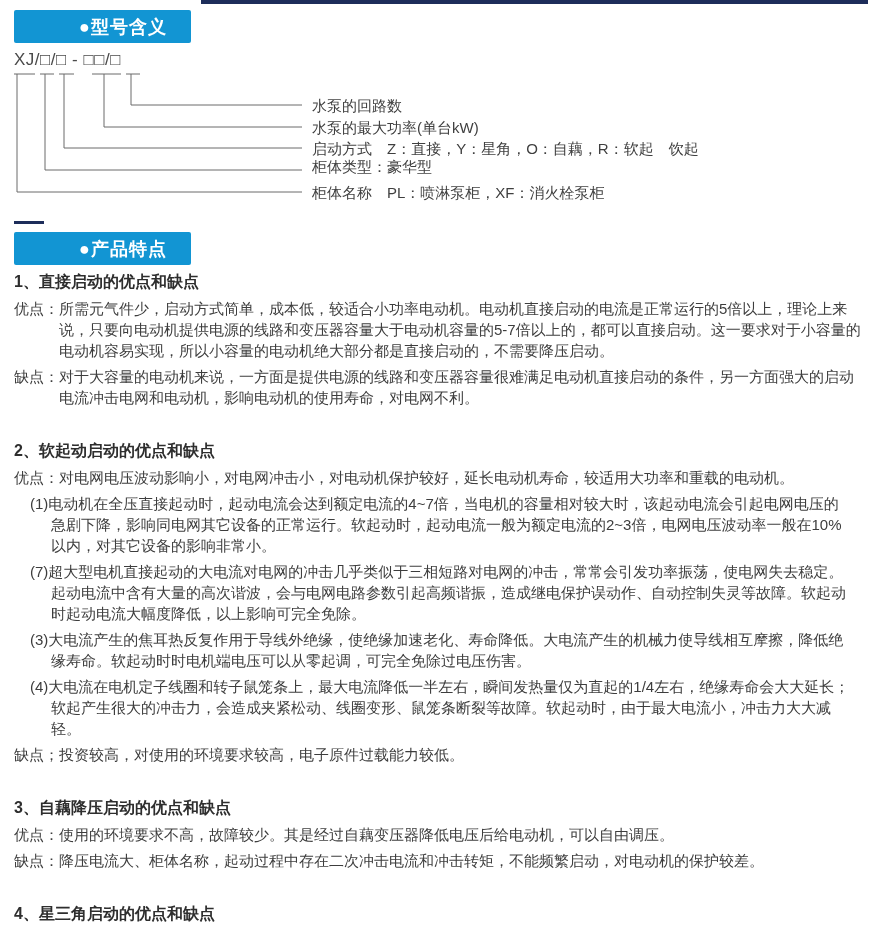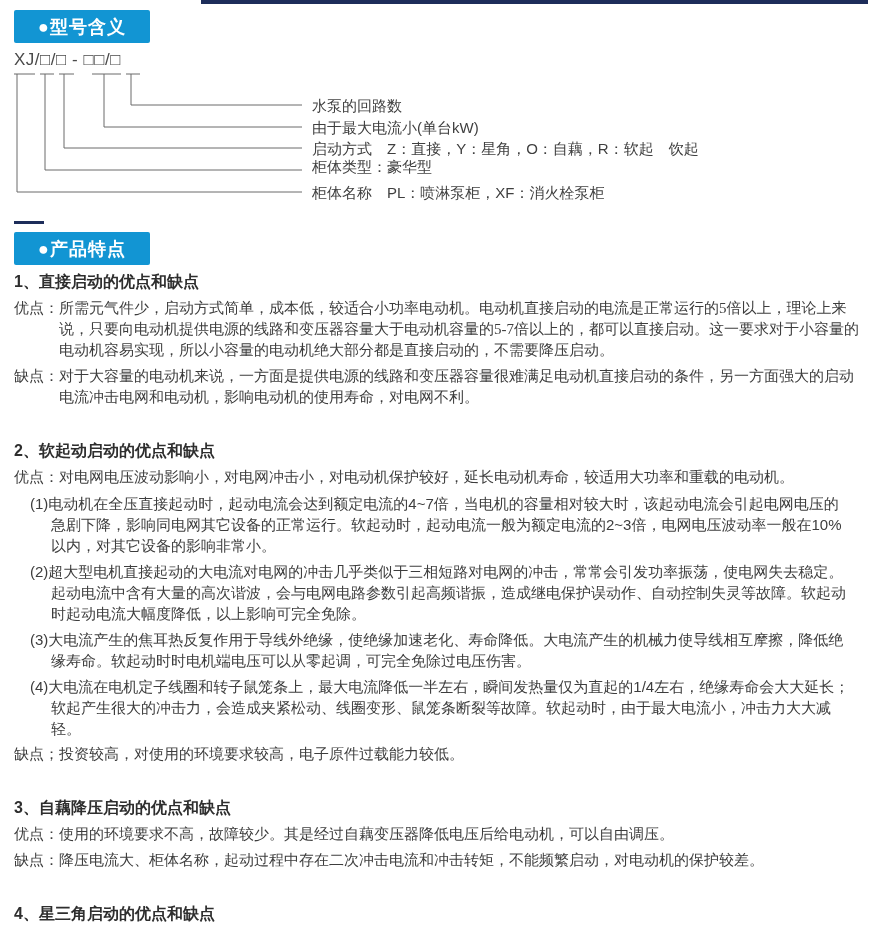--- a/index.html
+++ b/index.html
@@ -6,40 +6,40 @@
   body{width:880px;height:931px;position:relative;overflow:hidden;
        font-family:"Liberation Sans","DejaVu Sans",sans-serif;color:#3d3d3d;}
   .page{position:absolute;inset:0;background:#ffffff;}
 
   
   .top-rule{position:absolute;left:201px;top:0;width:667px;height:4px;background:#1d2d5a;}
   .mini-rule{position:absolute;left:14px;top:221px;width:30px;height:3px;background:#1d2d5a;}
 
   
   .hdr{position:absolute;left:14px;width:136px;height:33px;background:#1295d3;
-       border-radius:2px;display:flex;align-items:center;justify-content:center;}
+       border-radius:2px;display:flex;align-items:center;justify-content:center;padding-left:41px;}
   .hdr span{color:#ffffff;font-weight:bold;font-size:18px;letter-spacing:1px;white-space:nowrap;}
   #hdr1{top:10px;}
   #hdr2{top:232px;}
 
   
   .diagram{position:absolute;left:0;top:50px;width:880px;height:170px;}
   .diagram svg{position:absolute;left:0;top:0;}
   .code{position:absolute;left:14px;top:0;font-size:17px;letter-spacing:0.5px;
         color:#4a4a4a;white-space:nowrap;}
   .dlabel{position:absolute;left:312px;font-size:15px;line-height:20px;
           color:#3f3f3f;white-space:nowrap;}
   .dlabel-0{top:46px;} .dlabel-1{top:68px;} .dlabel-2{top:89px;}
   .dlabel-3{top:107px;} .dlabel-4{top:133px;}
 
   
   .features{position:absolute;left:14px;top:271px;width:852px;font-size:15px;line-height:21px;}
   .b-title{font-weight:bold;font-size:16px;color:#2e2e2e;margin:32px 0 5px;line-height:22px;}
   .b-title:first-child{margin-top:0;}
-  .b-hang{margin:0 0 5px;padding-left:45px;text-indent:-45px;font-family:Liberation Serif, serif;}
+  .b-hang{margin:0 0 5px;padding-left:45px;text-indent:-45px;}
   .b-item{margin:0 16px 5px;padding-left:21px;text-indent:-21px;}
 </style>
 </head>
 <body>
 
 <div class="page">
 
   <div class="top-rule"></div>
 
   <div class="hdr" id="hdr1">
@@ -65,41 +65,41 @@
 
         <line x1="131" y1="55" x2="302" y2="55"></line>
         <line x1="104" y1="77" x2="302" y2="77"></line>
         <line x1="64" y1="98" x2="302" y2="98"></line>
         <line x1="45" y1="120" x2="302" y2="120"></line>
         <line x1="17" y1="142" x2="302" y2="142"></line>
       </g>
     </svg>
     <div id="dlabels">
         <div class="dlabel dlabel-0">水泵的回路数</div>
-        <div class="dlabel dlabel-1">由于最大电流小(单台kW)</div>
+        <div class="dlabel dlabel-1">水泵的最大功率(单台kW)</div>
         <div class="dlabel dlabel-2">启动方式　Z：直接，Y：星角，O：自藕，R：软起　饮起</div>
         <div class="dlabel dlabel-3">柜体类型：豪华型</div>
         <div class="dlabel dlabel-4">柜体名称　PL：喷淋泵柜，XF：消火栓泵柜</div>
       </div>
   </div>
 
   <div class="mini-rule"></div>
 
   <div class="hdr" id="hdr2">
     <span>●产品特点</span>
   </div>
 
   <div class="features" id="features">
       <div class="b-title">1、直接启动的优点和缺点</div>
       <div class="b-hang">优点：所需元气件少，启动方式简单，成本低，较适合小功率电动机。电动机直接启动的电流是正常运行的5倍以上，理论上来说，只要向电动机提供电源的线路和变压器容量大于电动机容量的5-7倍以上的，都可以直接启动。这一要求对于小容量的电动机容易实现，所以小容量的电动机绝大部分都是直接启动的，不需要降压启动。</div>
       <div class="b-hang">缺点：对于大容量的电动机来说，一方面是提供电源的线路和变压器容量很难满足电动机直接启动的条件，另一方面强大的启动电流冲击电网和电动机，影响电动机的使用寿命，对电网不利。</div>
       <div class="b-title">2、软起动启动的优点和缺点</div>
       <div class="b-hang">优点：对电网电压波动影响小，对电网冲击小，对电动机保护较好，延长电动机寿命，较适用大功率和重载的电动机。</div>
       <div class="b-item">(1)电动机在全压直接起动时，起动电流会达到额定电流的4~7倍，当电机的容量相对较大时，该起动电流会引起电网电压的急剧下降，影响同电网其它设备的正常运行。软起动时，起动电流一般为额定电流的2~3倍，电网电压波动率一般在10%以内，对其它设备的影响非常小。</div>
-      <div class="b-item">(2)超大型电机直接起动的大电流对电网的冲击几乎类似于三相短路对电网的冲击，常常会引发功率振荡，使电网失去稳定。起动电流中含有大量的高次谐波，会与电网电路参数引起高频谐振，造成继电保护误动作、自动控制失灵等故障。软起动时起动电流大幅度降低，以上影响可完全免除。</div>
+      <div class="b-item">(7)超大型电机直接起动的大电流对电网的冲击几乎类似于三相短路对电网的冲击，常常会引发功率振荡，使电网失去稳定。起动电流中含有大量的高次谐波，会与电网电路参数引起高频谐振，造成继电保护误动作、自动控制失灵等故障。软起动时起动电流大幅度降低，以上影响可完全免除。</div>
       <div class="b-item">(3)大电流产生的焦耳热反复作用于导线外绝缘，使绝缘加速老化、寿命降低。大电流产生的机械力使导线相互摩擦，降低绝缘寿命。软起动时时电机端电压可以从零起调，可完全免除过电压伤害。</div>
       <div class="b-item">(4)大电流在电机定子线圈和转子鼠笼条上，最大电流降低一半左右，瞬间发热量仅为直起的1/4左右，绝缘寿命会大大延长；软起产生很大的冲击力，会造成夹紧松动、线圈变形、鼠笼条断裂等故障。软起动时，由于最大电流小，冲击力大大减轻。</div>
       <div class="b-hang">缺点；投资较高，对使用的环境要求较高，电子原件过载能力较低。</div>
       <div class="b-title">3、自藕降压启动的优点和缺点</div>
       <div class="b-hang">优点：使用的环境要求不高，故障较少。其是经过自藕变压器降低电压后给电动机，可以自由调压。</div>
       <div class="b-hang">缺点：降压电流大、柜体名称，起动过程中存在二次冲击电流和冲击转矩，不能频繁启动，对电动机的保护较差。</div>
       <div class="b-title">4、星三角启动的优点和缺点</div>
       <div class="b-hang">优点：三角启动是经过改变电动机的接线方式来实现降压，设备比较简单，较经济。</div>
     </div>
 

